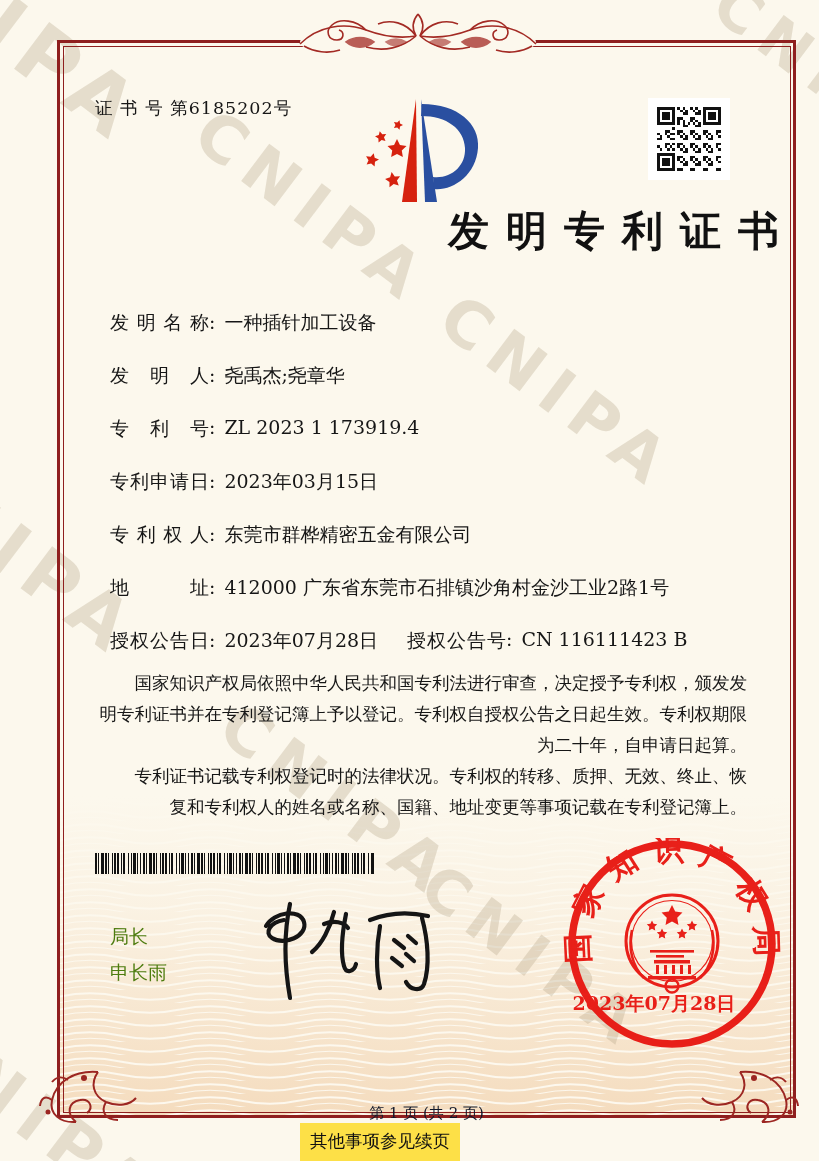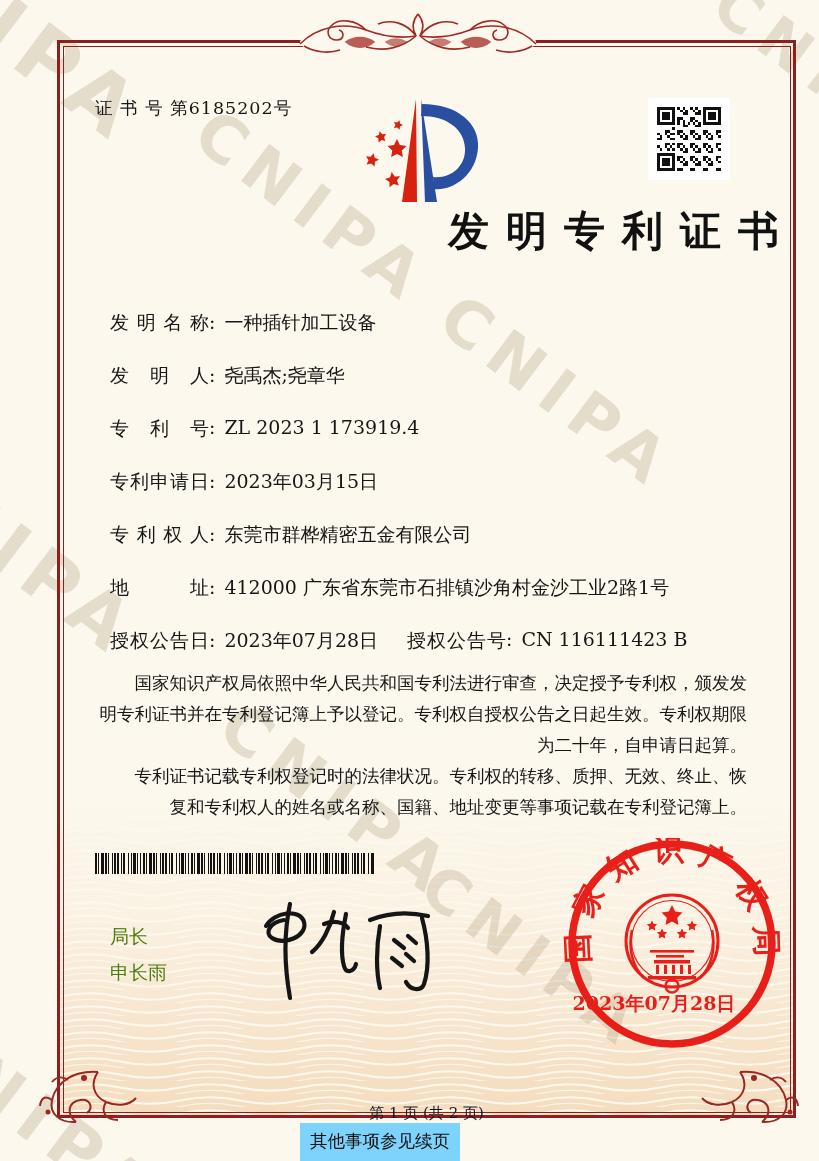--- a/index.html
+++ b/index.html
@@ -31,21 +31,21 @@
   
   .paras{position:absolute;z-index:4;left:95px;top:668px;width:652px;font-size:17.5px;line-height:31px;text-align:right;}
   .paras p{margin:0;text-indent:2em;font-style:oblique 6deg;}
   
   .barcode{position:absolute;z-index:4;left:95px;top:853px;}
   .signer{position:absolute;z-index:4;left:110px;font-size:19px;
           font-family:"DejaVu Sans","Liberation Sans",sans-serif;color:#4d7c0f;}
   .sig{position:absolute;z-index:5;left:238px;top:886px;}
   .seal{position:absolute;z-index:5;left:558px;top:838px;opacity:0.95;}
   .pageinfo{position:absolute;z-index:4;left:57px;top:1076px;width:739px;text-align:center;font-size:15px;color:#0f172a;margin-top:28px;}
-  .contbox{position:absolute;z-index:6;left:300px;top:1123px;width:160px;height:38px;background:#7dd3fc;
+  .contbox{position:absolute;z-index:6;left:300px;top:1123px;width:160px;height:38px;background:#fde047;
            text-align:center;line-height:36px;font-size:17.5px;color:#111;}
 </style>
 </head>
 <body>
 
 <div class="page">
 
   <svg class="waves" width="733" height="320" viewBox="0 0 733 320">
     <defs>
       <pattern id="wavep" width="120" height="13" patternUnits="userSpaceOnUse">

